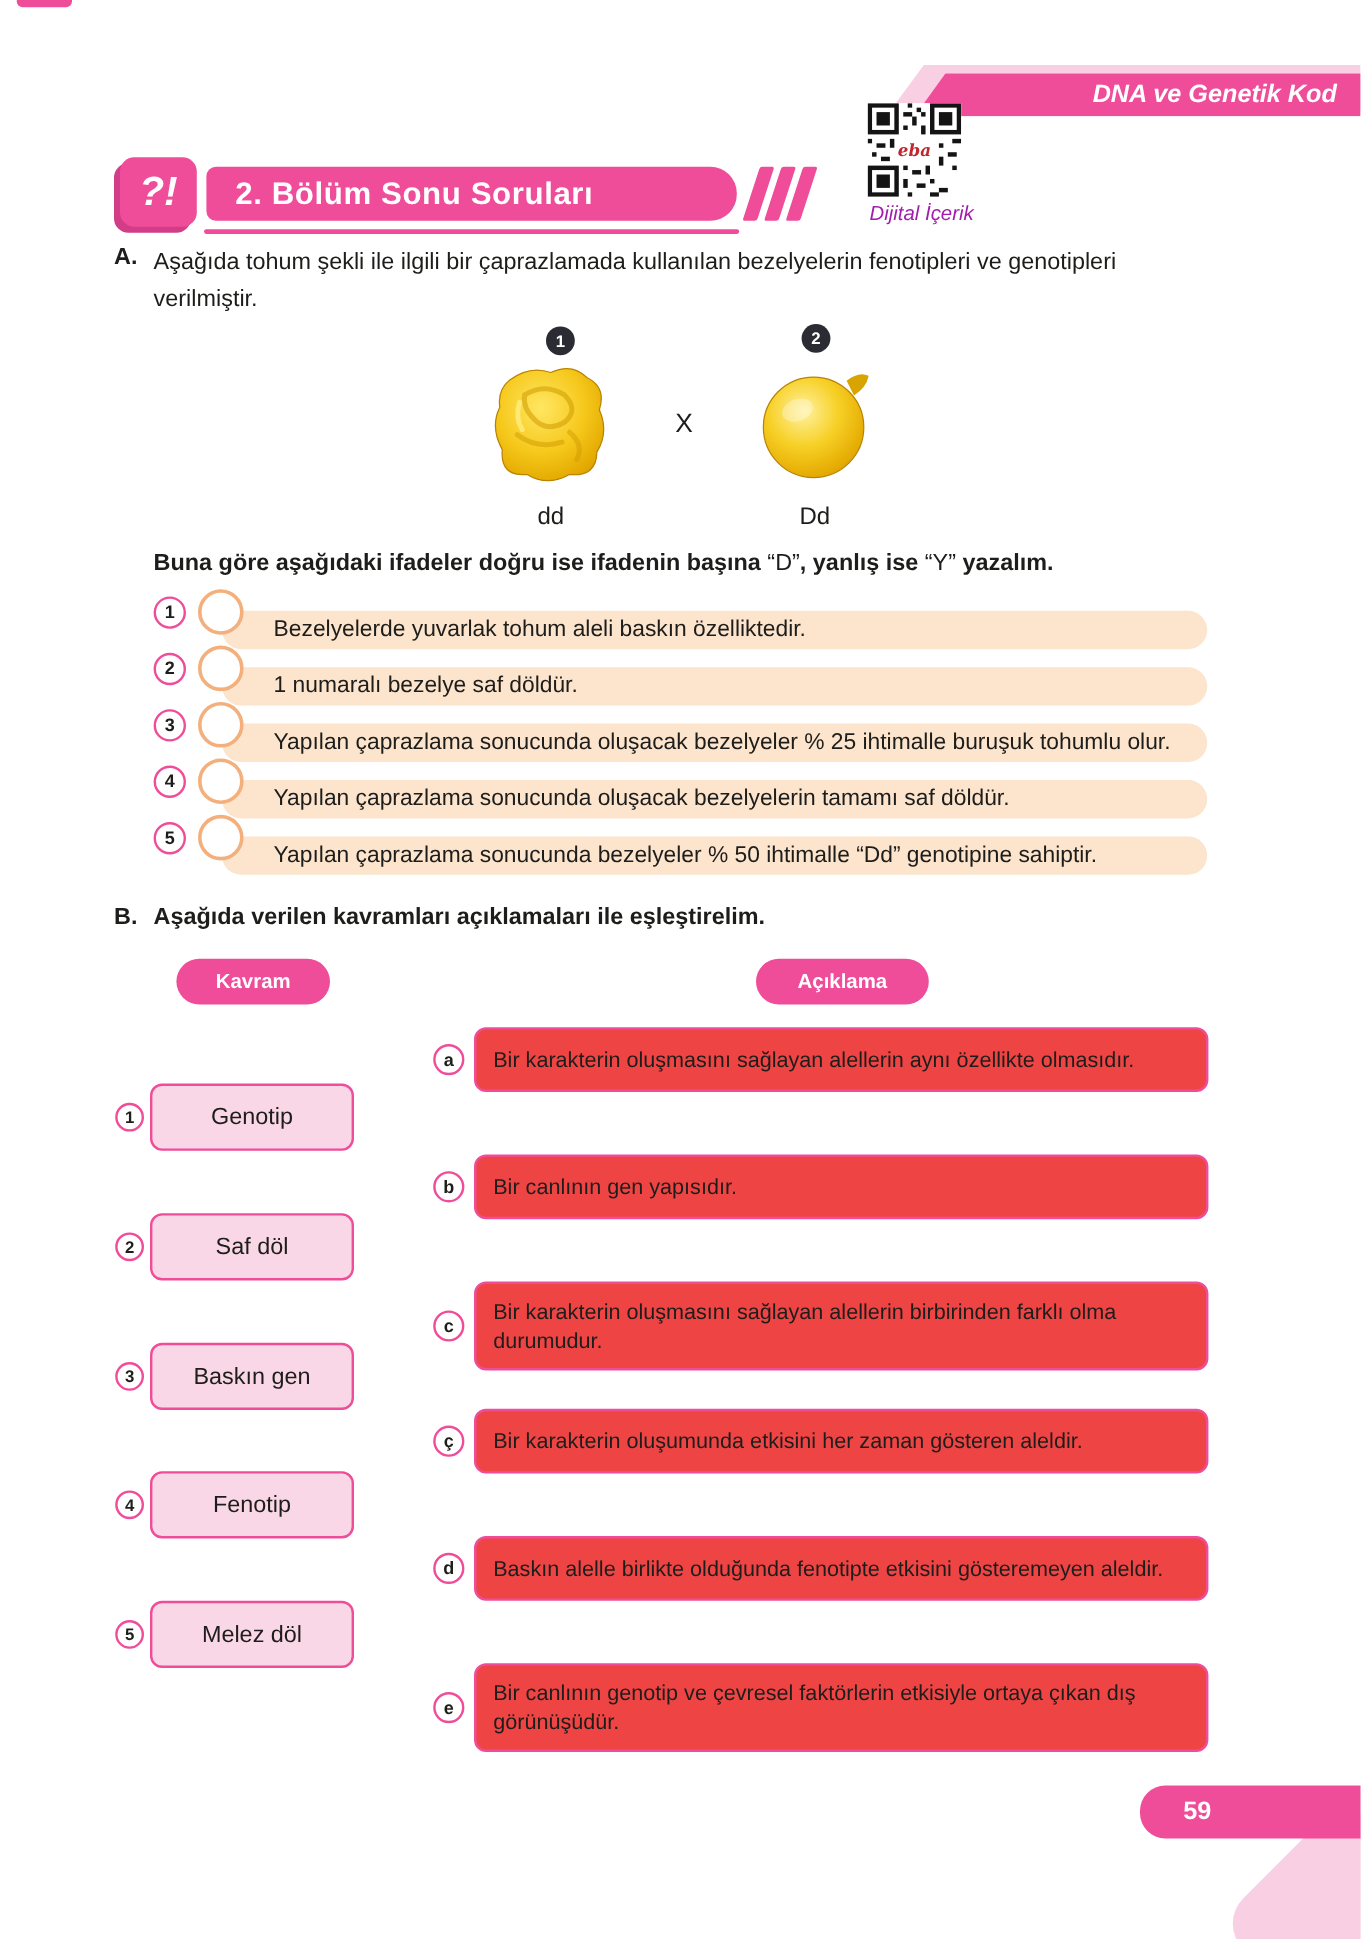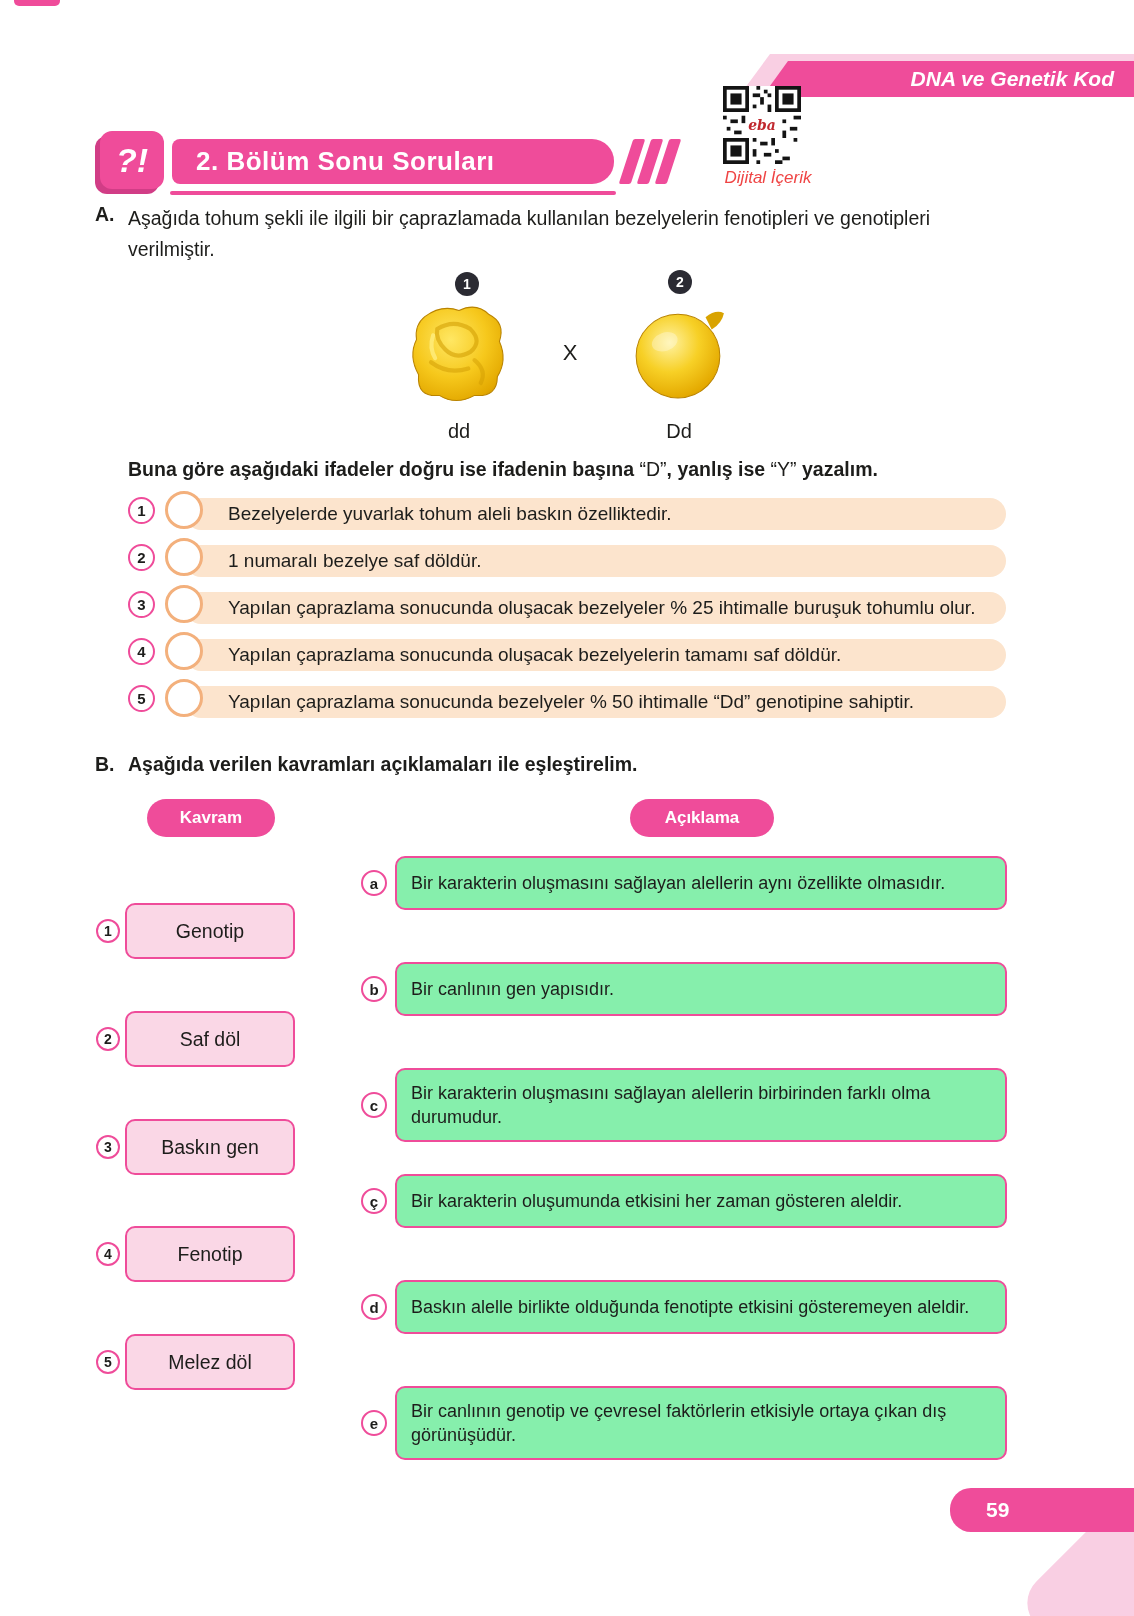--- a/index.html
+++ b/index.html
@@ -22,21 +22,21 @@
   .chapter-banner-shadow { top: 54px; right: 0; width: 392px; height: 38px; background: #f9cfe3;
     clip-path: polygon(28px 0, 100% 0, 100% 100%, 0 100%); }
   .chapter-banner { top: 61px; right: 0; width: 372px; height: 36px; background: #ef4c9a;
     clip-path: polygon(26px 0, 100% 0, 100% 100%, 0 100%);
     display: flex; align-items: center; justify-content: flex-end; padding-right: 20px;
     color: #fff; font-weight: bold; font-style: italic; font-size: 21px; }
 
   
   .qr-box { left: 723px; top: 86px; width: 78px; height: 78px; background: #fff; }
   .qr-box svg { width: 100%; height: 100%; display: block; }
-  .qr-label { left: 713px; top: 168px; width: 110px; text-align: center; color: #ef4444;
+  .qr-label { left: 713px; top: 168px; width: 110px; text-align: center; color: #a21caf;
     font-style: italic; font-size: 17px; }
 
   
   .qtile { left: 100px; top: 131px; width: 64px; height: 58px; background: #ef4c9a; border-radius: 12px;
     box-shadow: -5px 5px 0 #d13d86; display: flex; align-items: center; justify-content: center;
     color: #fff; font-weight: bold; font-style: italic; font-size: 34px; }
   .title-banner { left: 172px; top: 139px; width: 442px; height: 45px; background: #ef4c9a;
     border-radius: 8px 22px 22px 8px; display: flex; align-items: center; padding-left: 24px;
     color: #fff; font-weight: bold; font-size: 26px; letter-spacing: 0.5px; }
   .title-underline { left: 170px; top: 191px; width: 446px; height: 4px; background: #ef4c9a; border-radius: 2px; }
@@ -63,37 +63,37 @@
   .instruction { left: 128px; top: 458px; width: 884px; font-size: 19.5px; font-weight: bold; }
   .instruction .soft { font-weight: normal; }
 
   
   .stmt-row { left: 128px; width: 878px; height: 38px; }
   .stmt-num { position: absolute; left: 0; top: 6px; width: 27px; height: 27px; border: 2px solid #ef4c9a;
     border-radius: 50%; background: #fff; display: flex; align-items: center; justify-content: center;
     font-size: 15px; font-weight: bold; z-index: 3; }
   .stmt-circle { position: absolute; left: 37px; top: 0; width: 38px; height: 38px; border: 3px solid #f3b07c;
     border-radius: 50%; background: #fff; z-index: 2; }
-  .stmt-bar { position: absolute; left: 57px; top: 7px; right: 0; height: 32px; background: #fce4cd;
+  .stmt-bar { position: absolute; left: 57px; top: 18px; right: 0; height: 32px; background: #fce4cd;
     border-radius: 16px; display: flex; align-items: center; padding-left: 43px; font-size: 19px; z-index: 1; }
 
   
   .secb-label { left: 95px; top: 753px; }
   .secb-intro { left: 128px; top: 753px; font-size: 19.5px; font-weight: bold; }
   .col-header { height: 38px; background: #ef4c9a; border-radius: 19px; color: #fff; font-weight: bold;
     font-size: 17px; display: flex; align-items: center; justify-content: center; }
   .hdr-kavram { left: 147px; top: 799px; width: 128px; }
   .hdr-aciklama { left: 630px; top: 799px; width: 144px; }
 
   .concept-box { left: 125px; width: 170px; height: 56px; background: #fad7e6; border: 2px solid #ef4c9a;
     border-radius: 10px; display: flex; align-items: center; justify-content: center; font-size: 19.5px; }
   .concept-num { width: 24px; height: 24px; border: 2px solid #ef4c9a; border-radius: 50%; background: #fff;
     display: flex; align-items: center; justify-content: center; font-size: 14px; font-weight: bold; left: 96px; }
 
-  .expl-box { left: 395px; width: 612px; background: #86efac; border: 2px solid #ef4c9a; border-radius: 10px;
+  .expl-box { left: 395px; width: 612px; background: #ef4444; border: 2px solid #ef4c9a; border-radius: 10px;
     display: flex; align-items: center; padding: 6px 14px; font-size: 18px; line-height: 1.35; }
   .expl-letter { width: 26px; height: 26px; border: 2px solid #ef4c9a; border-radius: 50%; background: #fff;
     display: flex; align-items: center; justify-content: center; font-size: 15px; font-weight: bold; left: 361px; }
 
   
   .corner-blob { right: -62px; bottom: -62px; width: 150px; height: 150px; background: #f9cfe3;
     border-radius: 30px; transform: rotate(45deg); }
   .pagenum-bar { right: 0; bottom: 84px; width: 184px; height: 44px; background: #ef4c9a;
     border-radius: 21px 0 0 21px; display: flex; align-items: center; padding-left: 36px;
     color: #fff; font-weight: bold; font-size: 21px; }

